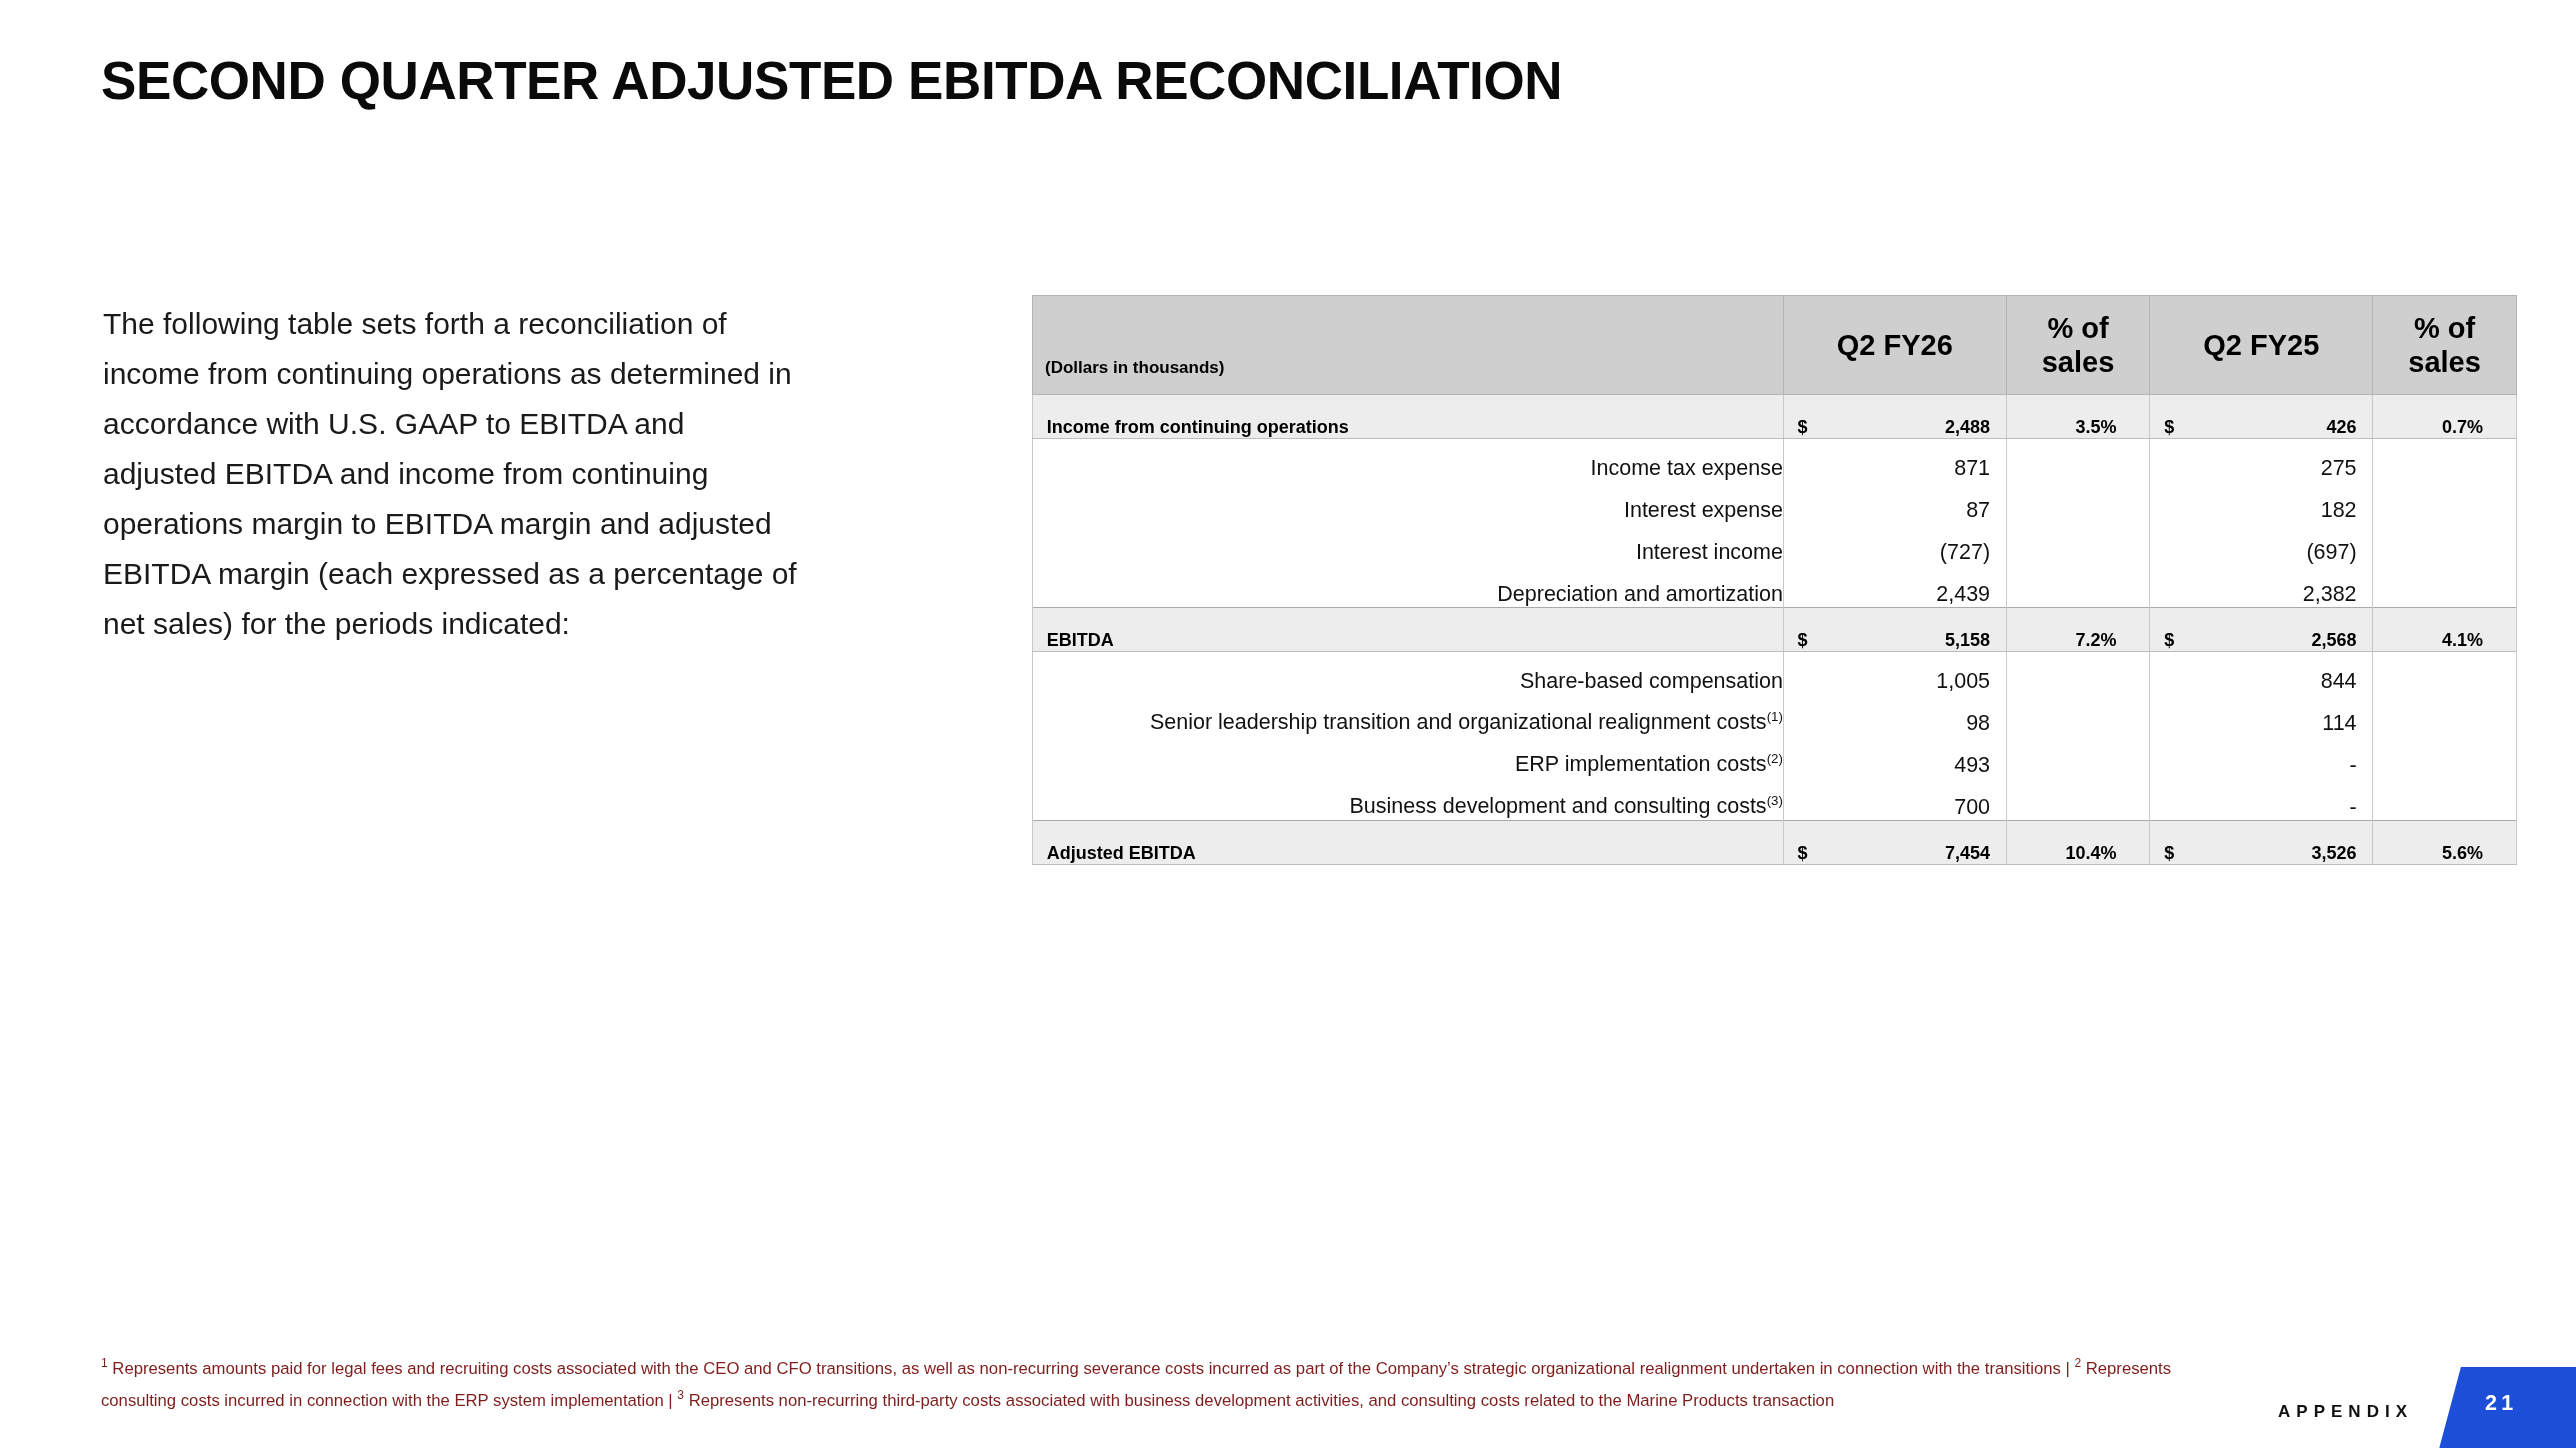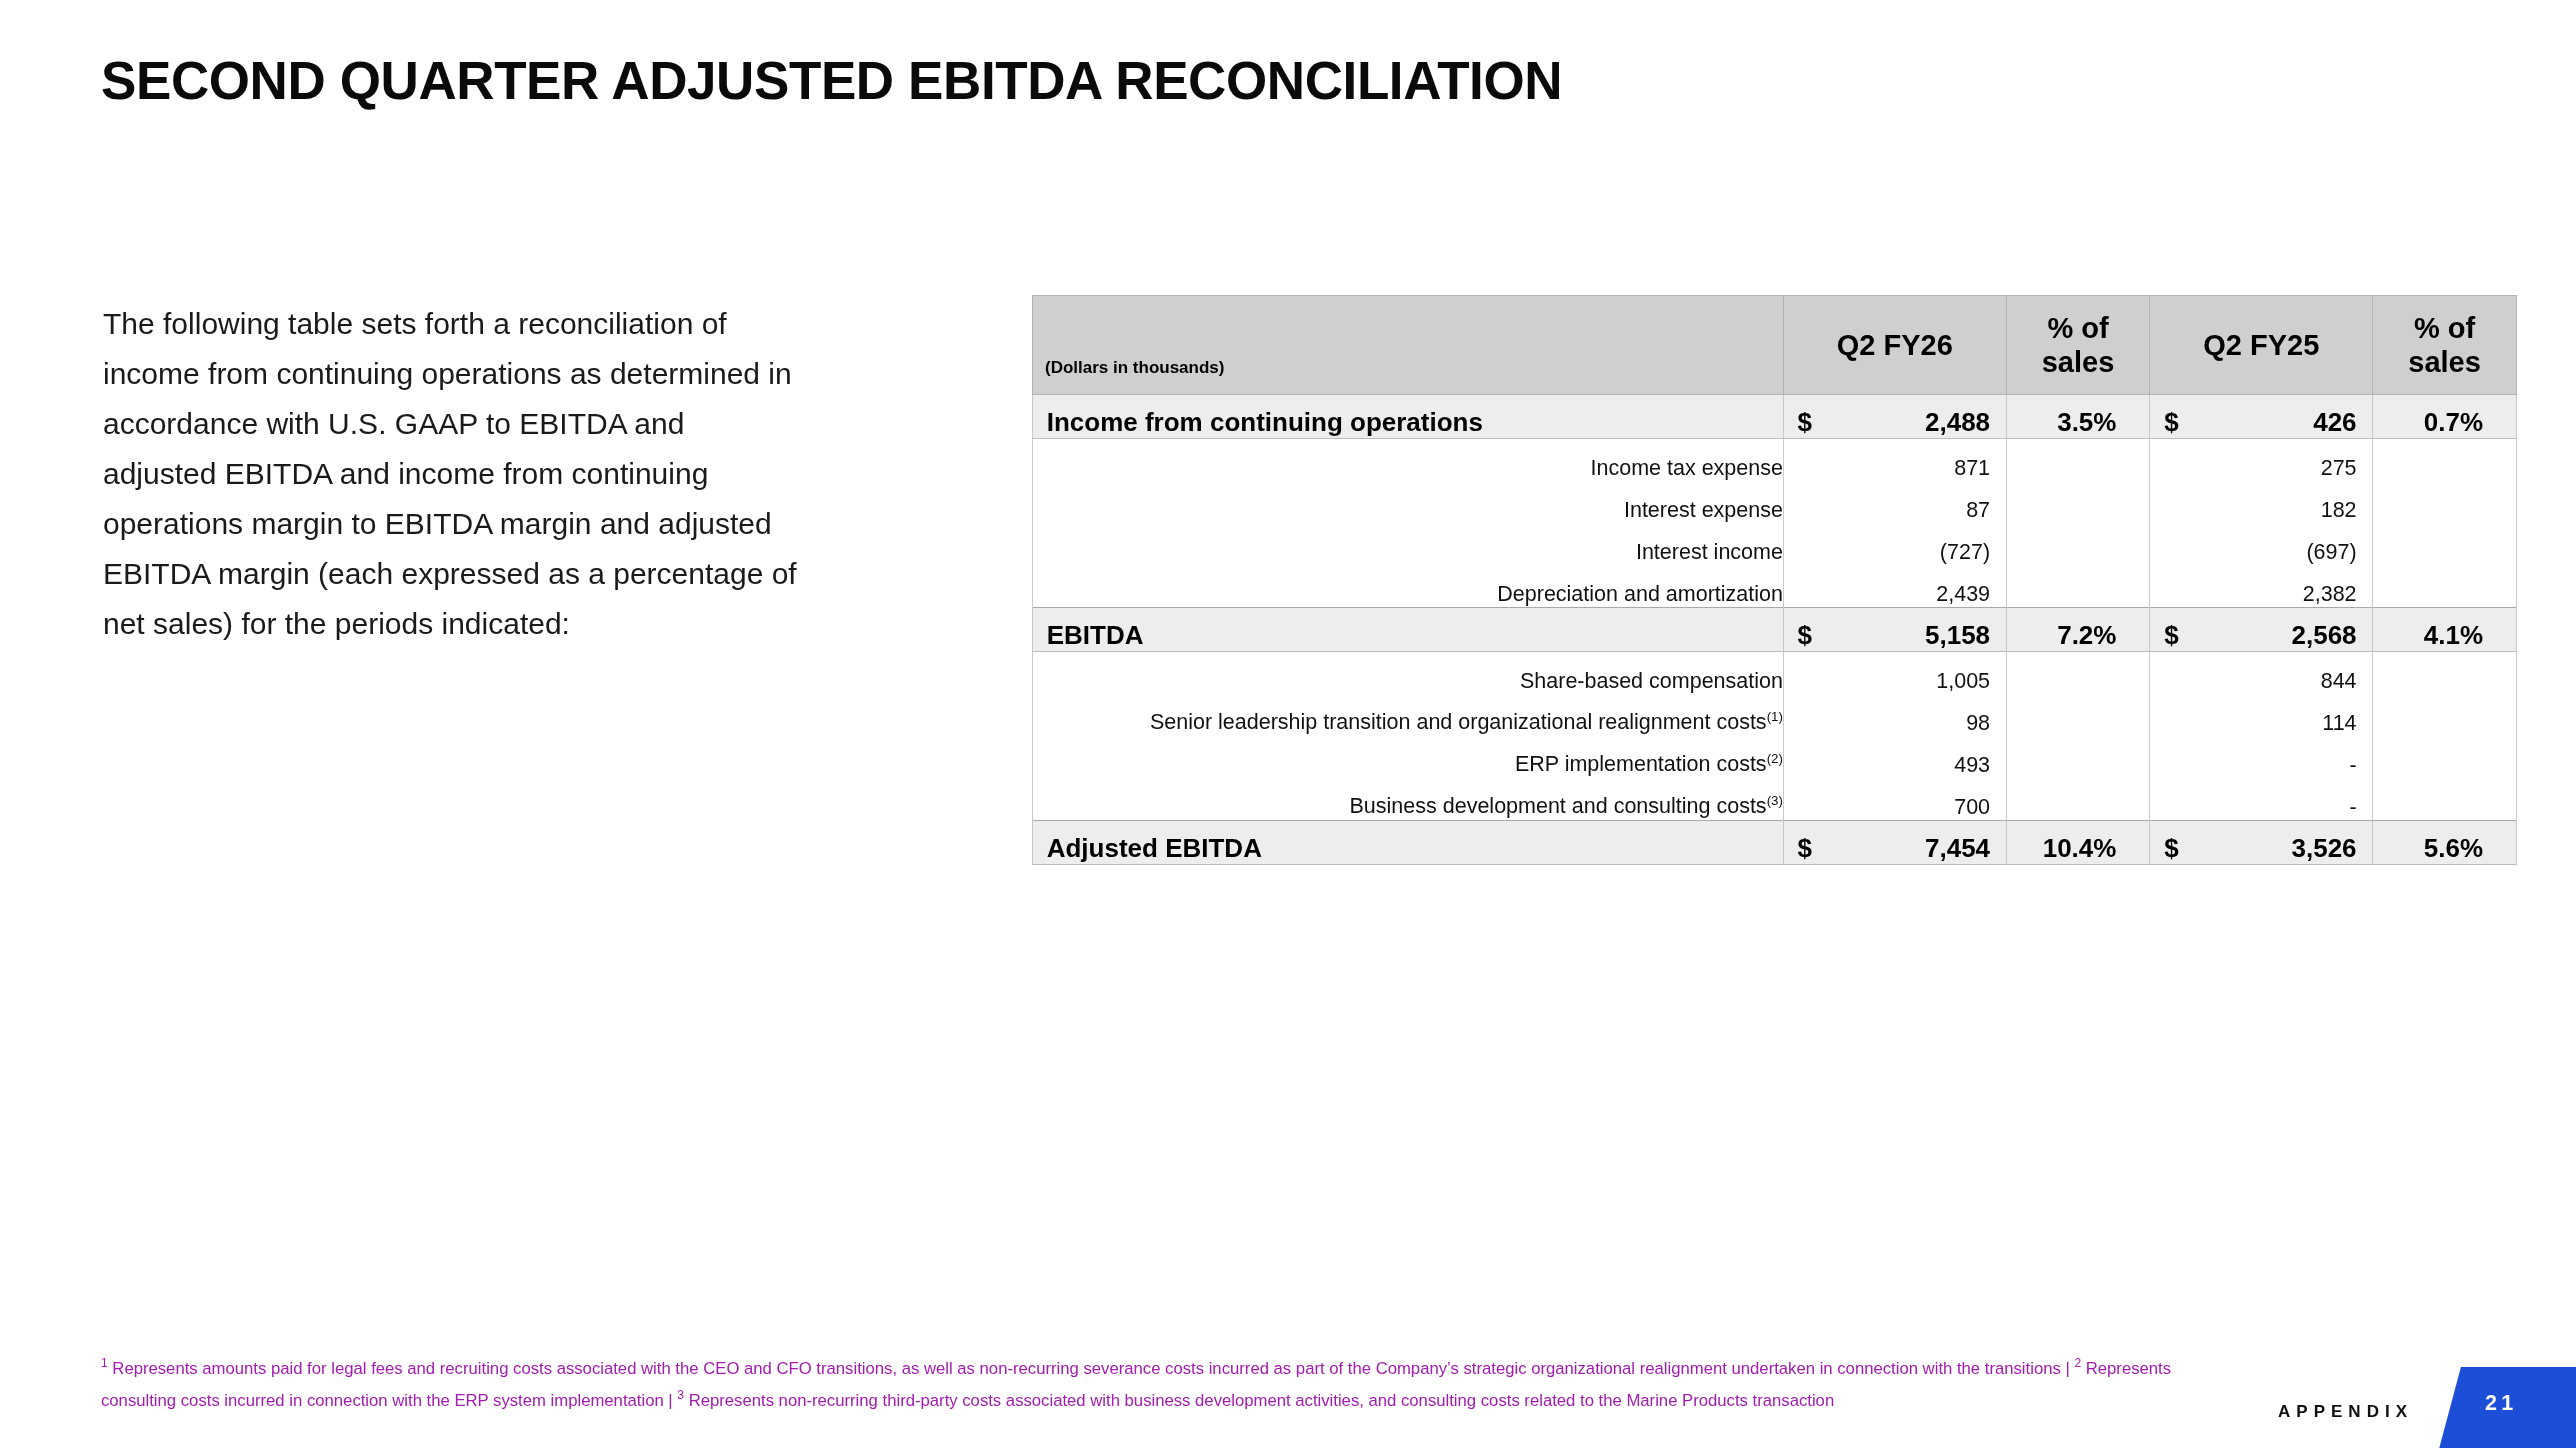--- a/index.html
+++ b/index.html
@@ -115,21 +115,21 @@
   tr.data > td.pct {
     text-align: right;
     padding-right: 15.5px;
   }
 
   
   tr.total > td {
     background: #ededed;
     height: 43px;
     font-weight: bold;
-    font-size: 26px;
+    font-size: 18px;
     border-top: 1.7px solid #a9a9a9;
     border-bottom: 0.9px solid #bdbdbd;
     border-left: 0.9px solid #c9c9c9;
     border-right: 0.9px solid #c9c9c9;
     color: #000;
   }
   tr.total > td.lbl {
     border-right: none;
     padding-left: 13.7px;
     text-align: left;
@@ -153,21 +153,21 @@
   sup.fn { font-size: 0.62em; vertical-align: super; }
 
   
   #footnotes {
     position: absolute;
     left: 101px;
     top: 1350px;
     width: 2129px;
     font-size: 16.7px;
     line-height: 26px;
-    color: #a21caf;
+    color: #7f1d1d;
   }
   #footnotes sup { font-size: 0.72em; vertical-align: super; }
 
   
   #appendix-label {
     position: absolute;
     right: 163px;
     top: 1402px;
     font-size: 17px;
     font-weight: bold;

